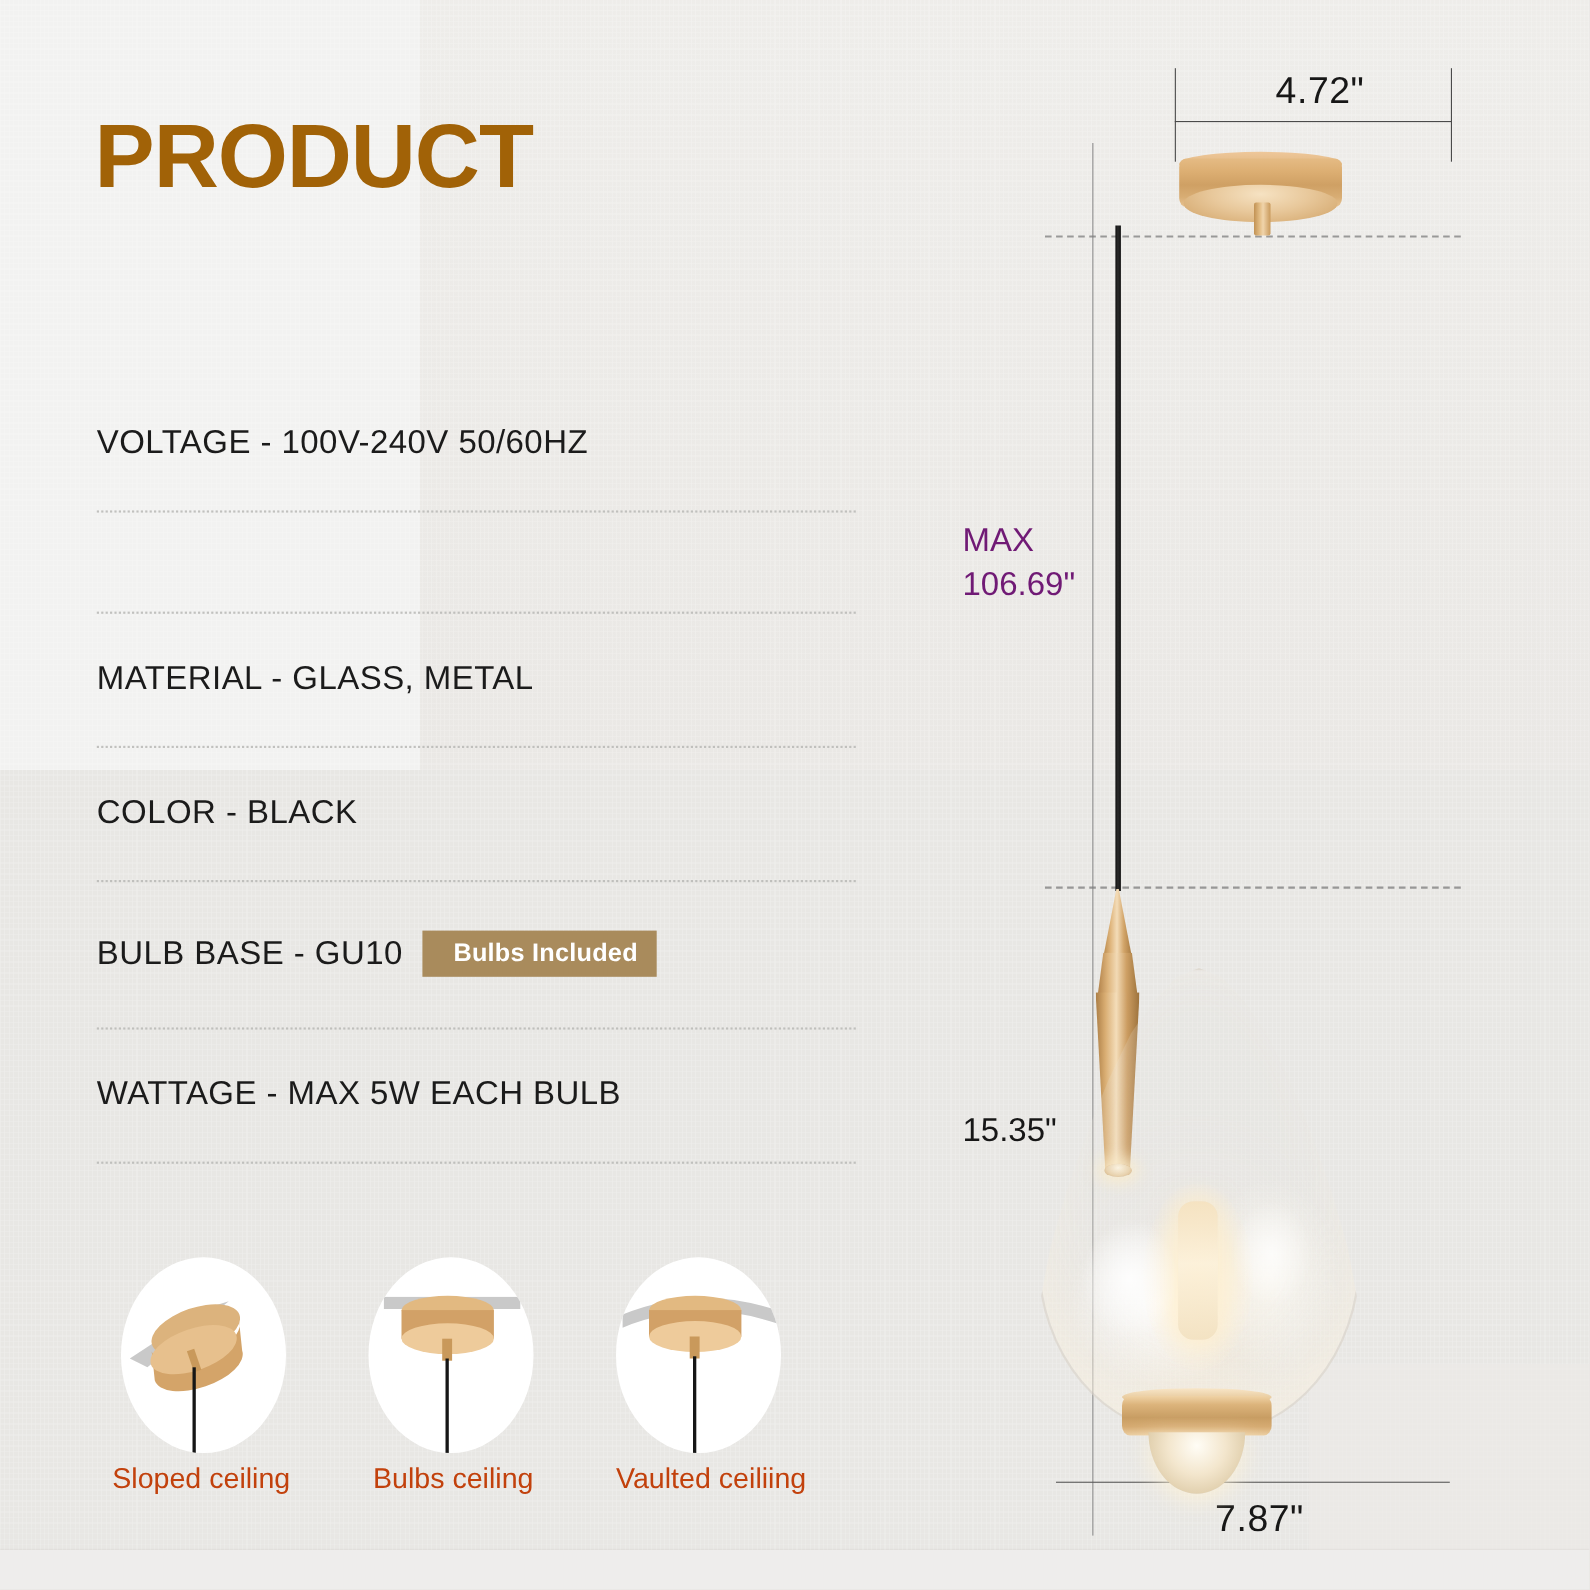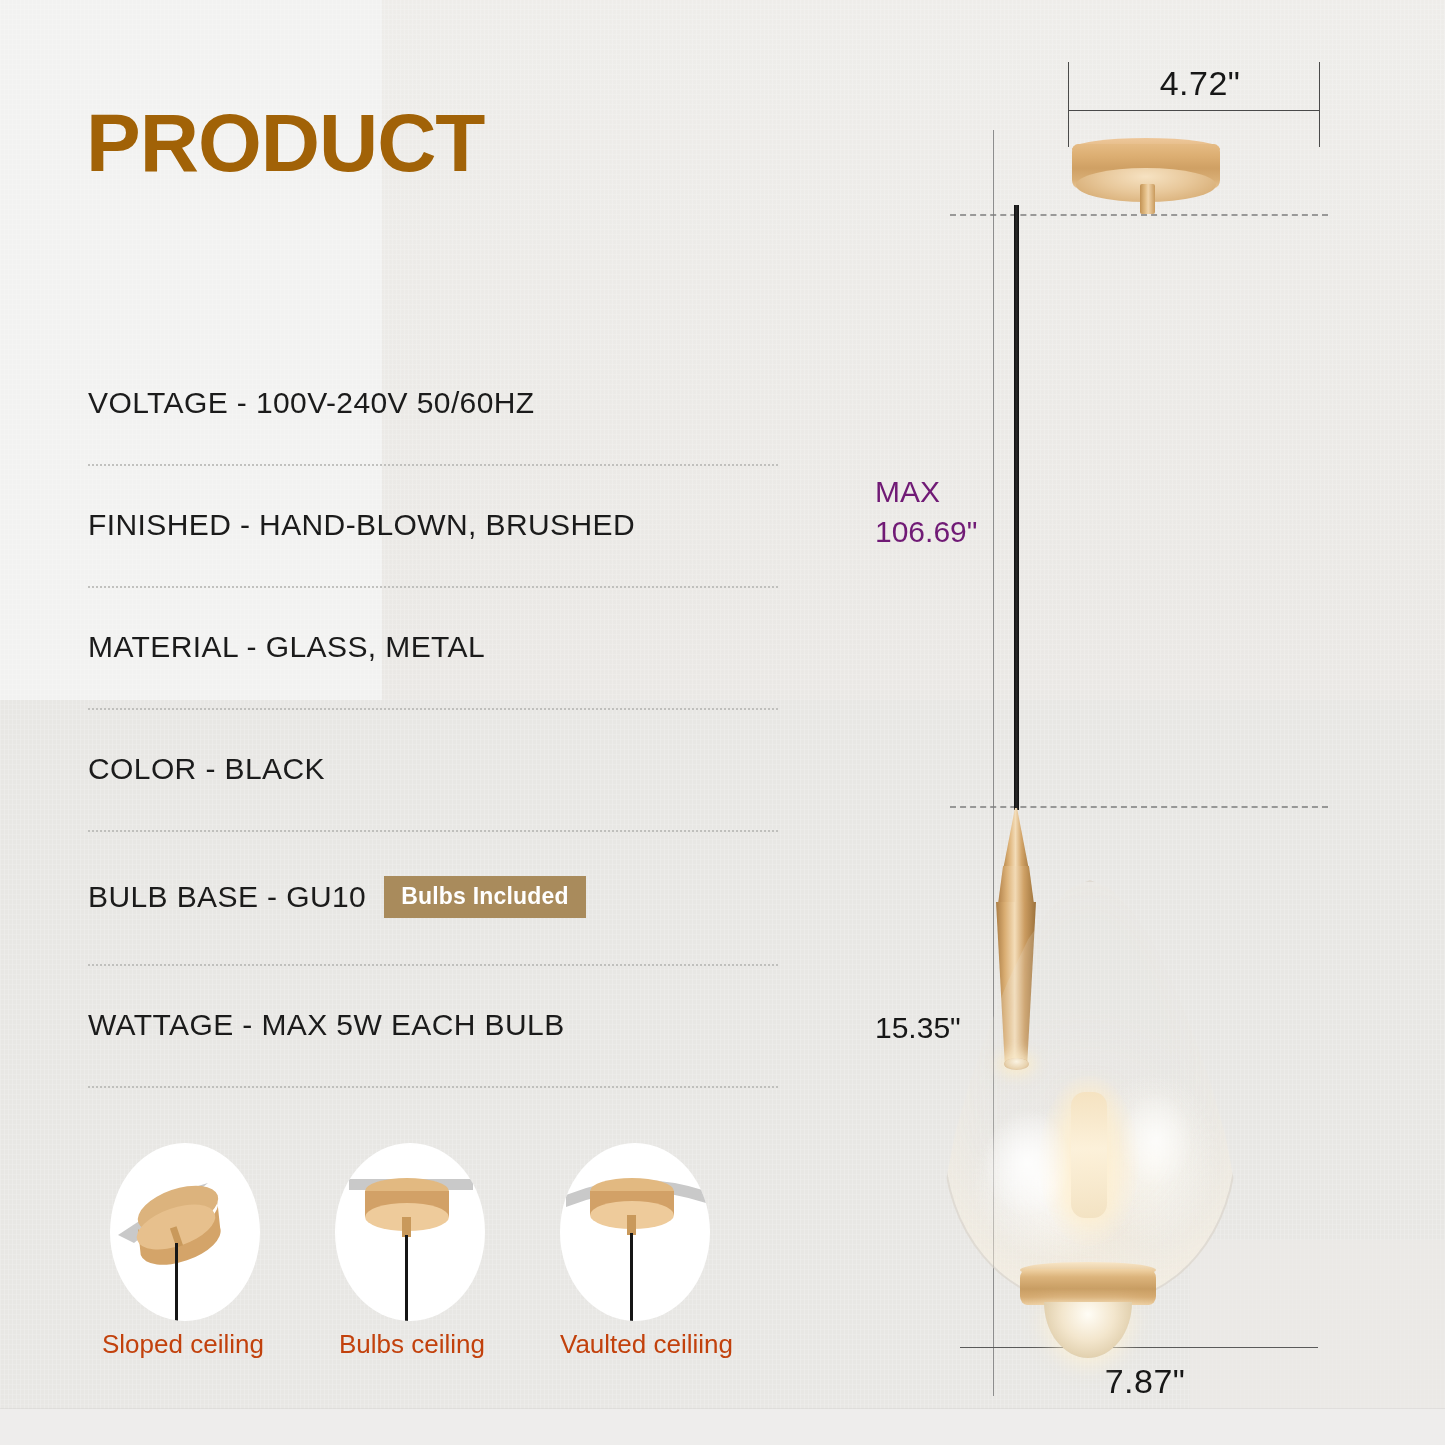--- a/index.html
+++ b/index.html
@@ -66,21 +66,21 @@
   .spec-sep{
     margin-top:0;
     border-top:2px dotted #b9b9b6;
     opacity:.85;
     width:690px;
   }
   .badge{
     display:inline-block;
     background:#a98b5c;color:#ffffff;
     font-size:23px;font-weight:700;letter-spacing:.2px;
-    padding:9px 17px 10px 17px;
+    padding:9px 17px 10px 28px;
     line-height:1;
   }
   .gap-a{height:46px;}
   .gap-b{height:44px;}
 
   
   .icons{position:absolute;left:110px;top:1143px;width:700px;height:230px;}
   .icon-card{position:absolute;top:0;width:170px;height:178px;}
   .icon-card .oval{
     position:absolute;left:0;top:0;width:150px;height:178px;
@@ -270,23 +270,20 @@
 
 <div class="spec-list">
 
   <div class="spec-row">
     <div class="spec-text">VOLTAGE - 100V-240V 50/60HZ</div>
   </div>
   <div class="gap-a"></div>
   <div class="spec-sep"></div>
   <div class="gap-b"></div>
 
-  <div class="spec-row">
-    <div class="spec-text">FINISHED - HAND-BLOWN, BRUSHED</div>
-  </div>
   <div class="gap-a"></div>
   <div class="spec-sep"></div>
   <div class="gap-b"></div>
 
   <div class="spec-row">
     <div class="spec-text">MATERIAL  - GLASS, METAL</div>
   </div>
   <div class="gap-a"></div>
   <div class="spec-sep"></div>
   <div class="gap-b"></div>

